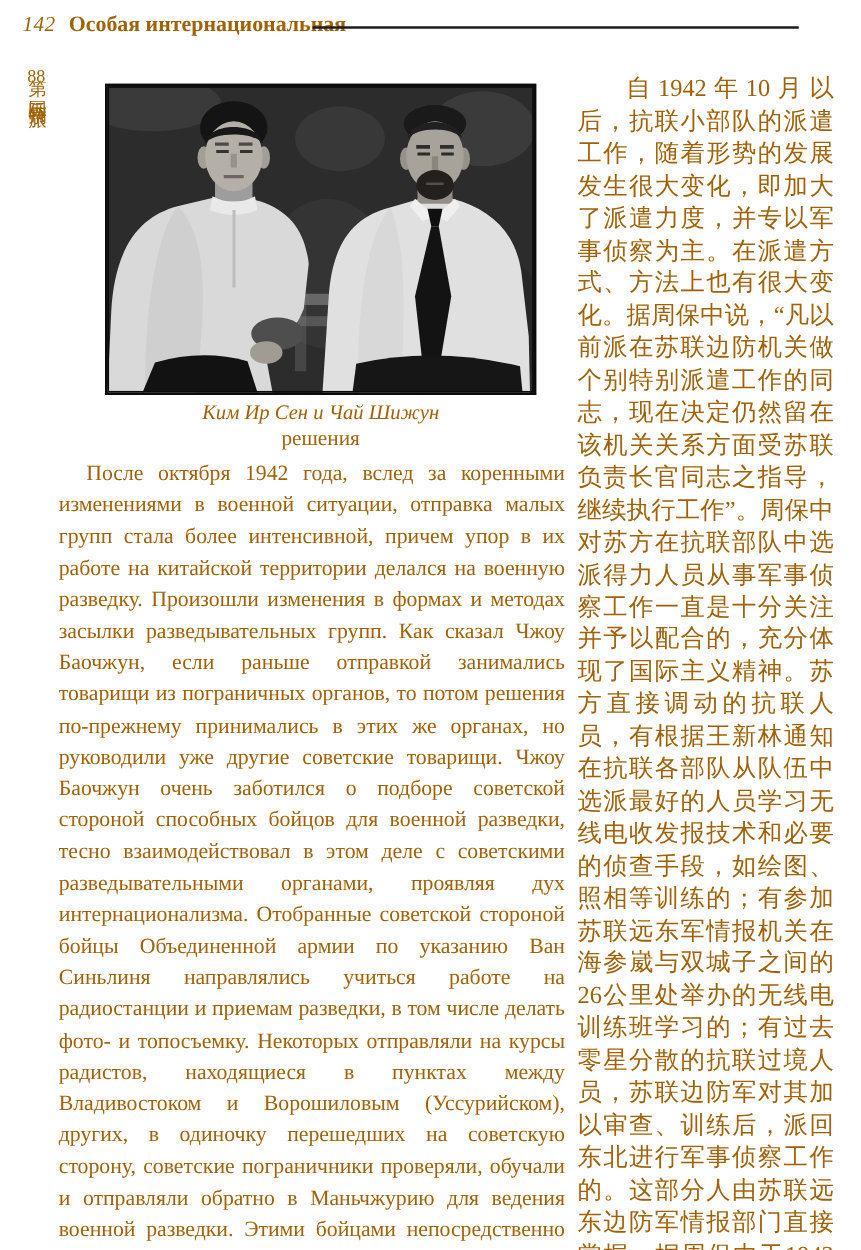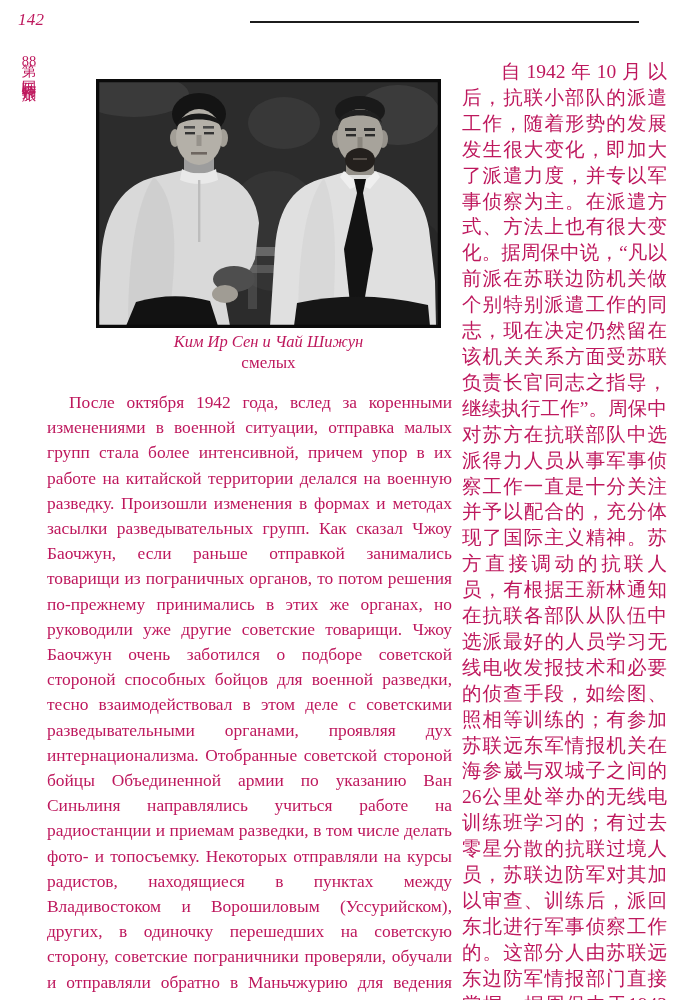--- a/index.html
+++ b/index.html
@@ -1,18 +1,18 @@
 <!DOCTYPE html>
 <html lang="ru"><head>
 <meta charset="utf-8">
 <style>
   html,body{margin:0;padding:0;background:#ffffff;}
   .page{
     position:relative;width:689px;height:1000px;background:#ffffff;
-    color:#be185d;font-family:"Liberation Serif","DejaVu Serif",serif;
+    color:#a16207;font-family:"Liberation Serif","DejaVu Serif",serif;
     overflow:hidden;
   }
   
   .page-num{
     position:absolute;left:18px;top:10px;font-style:italic;
     font-size:17px;letter-spacing:.3px;
   }
   .running-title{
     position:absolute;left:55px;top:9px;font-weight:bold;font-size:17.5px;
   }
@@ -24,21 +24,21 @@
   .margin-title{
     position:absolute;left:19px;top:52px;
     writing-mode:vertical-rl;text-orientation:upright;
     font-size:14.5px;letter-spacing:2px;font-weight:500;
   }
   .tcy{text-combine-upright:all;}
   
   .col-left{position:absolute;left:47px;top:63px;width:405px;}
   .col-right{position:absolute;left:462px;top:59px;width:205px;}
   
-  figure{margin:16px;}
+  figure{margin:4px;}
   .photo{
     margin-left:33px;width:341px;height:245px;
     border:2px solid #0b0b0b;background:#2c2c2c;
   }
   figcaption{margin-left:33px;width:345px;text-align:center;}
   .cap-ru{margin-top:4px;font-style:italic;font-size:16.5px;line-height:20px;}
   .cap-zh{font-size:17px;line-height:22px;}
   
   .ru{
     margin:0;font-size:17.4px;line-height:25.2px;text-align:justify;
@@ -51,20 +51,21 @@
     font-family:"Liberation Serif","DejaVu Serif",serif;
   }
   .zh.indent{text-indent:2em;}
 </style>
 </head>
 <body>
 
 <div class="page">
 
   <span class="page-num">142</span>
+  <span class="running-title">Особая интернациональная</span>
   <span class="header-rule"></span>
 
   <aside class="margin-title">
     <span>第</span><span class="tcy">88</span><span>国际特别旅</span>
   </aside>
 
   <main>
     <section class="col-left">
       <figure>
         <div class="photo">
@@ -122,21 +123,21 @@
               <path d="M278,90 L262,104 L272,108 L282,96 Z" fill="#efefef"></path>
               <path d="M256,98 L268,98 L265,112 L259,112 Z" fill="#101010"></path>
               <path d="M259,112 L265,112 L275,168 L266,222 L252,222 L246,168 Z" fill="#131313"></path>
               <path d="M196,245 L199,222 Q262,208 330,224 L332,245 Z" fill="#161616"></path>
             </g>
             <rect x="0.5" y="0.5" width="340" height="244" fill="none" stroke="#0a0a0a" stroke-width="1.5"></rect>
           </svg>
         </div>
         <figcaption>
           <div class="cap-ru">Ким Ир Сен и Чай Шижун</div>
-          <div class="cap-zh">смелых</div>
+          <div class="cap-zh">решения</div>
         </figcaption>
       </figure>
       <p class="ru indent" lang="ru">После октября 1942 года, вслед за коренными изменениями в военной ситуации, отправка малых групп стала более интенсивной, причем упор в их работе на китайской территории делался на военную разведку. Произошли изменения в формах и методах засылки разведывательных групп. Как сказал Чжоу Баочжун, если раньше отправкой занимались товарищи из пограничных органов, то потом решения по-прежнему принимались в этих же органах, но руководили уже другие советские товарищи. Чжоу Баочжун очень заботился о подборе советской стороной способных бойцов для военной разведки, тесно взаимодействовал в этом деле с советскими разведывательными органами, проявляя дух интернационализма. Отобранные советской стороной бойцы Объединенной армии по указанию Ван Синьлиня направлялись учиться работе на радиостанции и приемам разведки, в том числе делать фото- и топосъемку. Некоторых отправляли на курсы радистов, находящиеся в пунктах между Владивостоком и Ворошиловым (Уссурийском), других, в одиночку перешедших на советскую сторону, советские пограничники проверяли, обучали и отправляли обратно в Маньчжурию для ведения военной разведки. Этими бойцами непосредственно руководили разведывательные органы дальневосточных погранвойск. В докладе Чжоу Баочжуна от 10 января 1943 года на имя Ван Синьлиня говорится, что только в первой</p>
     </section>
 
     <section class="col-right">
       <p class="zh indent" lang="zh">自1942年10月以后，抗联小部队的派遣工作，随着形势的发展发生很大变化，即加大了派遣力度，并专以军事侦察为主。在派遣方式、方法上也有很大变化。据周保中说，“凡以前派在苏联边防机关做个别特别派遣工作的同志，现在决定仍然留在该机关关系方面受苏联负责长官同志之指导，继续执行工作”。周保中对苏方在抗联部队中选派得力人员从事军事侦察工作一直是十分关注并予以配合的，充分体现了国际主义精神。苏方直接调动的抗联人员，有根据王新林通知在抗联各部队从队伍中选派最好的人员学习无线电收发报技术和必要的侦查手段，如绘图、照相等训练的；有参加苏联远东军情报机关在海参崴与双城子之间的26公里处举办的无线电训练班学习的；有过去零星分散的抗联过境人员，苏联边防军对其加以审查、训练后，派回东北进行军事侦察工作的。这部分人由苏联远东边防军情报部门直接掌握。据周保中于1943年1月10日给王新林的一份报告记载，仅1942年上半年由南野营派出担负苏联边防个别派遣侦察工作人员就有70名以上，从监狱清理后（按，指抗联越境被苏联边防拘留者）解放出来由南野营直接派出做边防侦察</p>
     </section>
   </main>
 </div>

